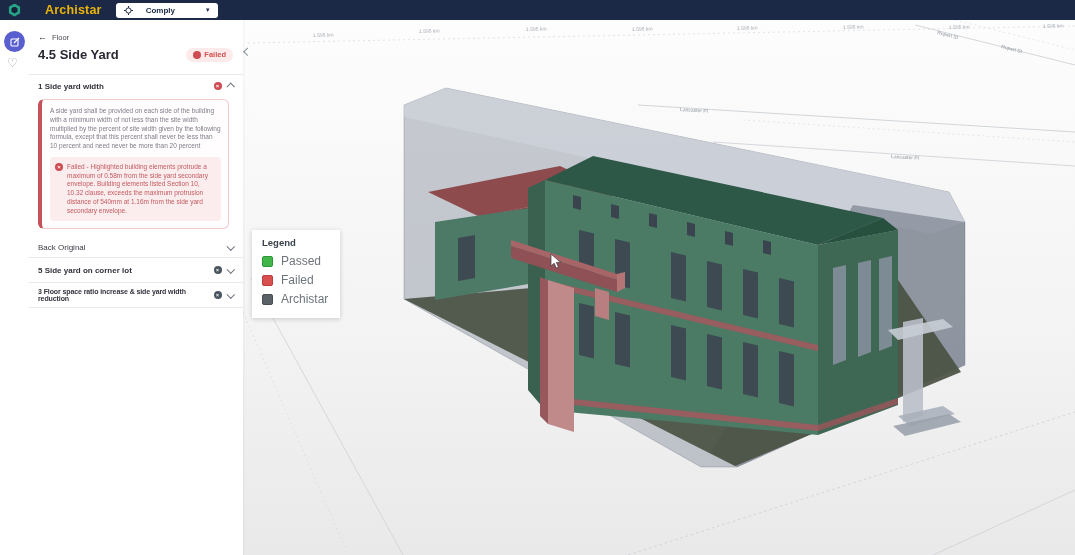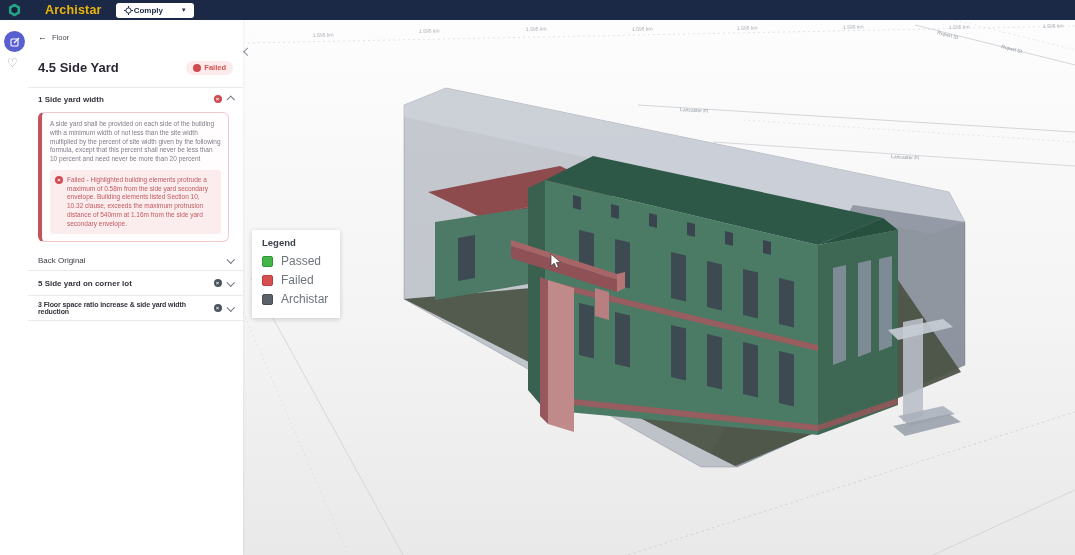--- a/index.html
+++ b/index.html
@@ -3,33 +3,33 @@
 <meta charset="utf-8">
 <style>
   html,body{margin:0;padding:0;background:#fff;font-family:"Liberation Sans",sans-serif;}
   #app{position:relative;width:1075px;height:555px;overflow:hidden;background:#fff;}
 
   
   .topbar{position:absolute;left:0;top:0;width:1075px;height:20px;background:#1b2946;display:flex;align-items:center;z-index:30;}
   .logo-hex{width:13px;height:13px;margin-left:8px;background:#27a488;clip-path:polygon(50% 0,93% 25%,93% 75%,50% 100%,7% 75%,7% 25%);display:flex;align-items:center;justify-content:center;}
   .logo-hex-inner{width:7px;height:7px;background:#142138;clip-path:polygon(50% 0,93% 25%,93% 75%,50% 100%,7% 75%,7% 25%);}
   .brand{color:#eab308;font-size:12.5px;font-weight:700;margin-left:24px;letter-spacing:.2px;}
-  .mode-btn{margin-left:14px;height:15px;background:#fff;border-radius:3px;display:flex;align-items:center;gap:1px;padding:0 8px;cursor:pointer;}
+  .mode-btn{margin-left:14px;height:15px;background:#fff;border-radius:3px;display:flex;align-items:center;gap:13px;padding:0 8px;cursor:pointer;}
   .mode-btn .lbl{font-size:8px;color:#1b2946;font-weight:600;}
   .mode-btn .caret{font-size:7px;color:#1b2946;margin-left:18px;}
 
   
   .fab{position:absolute;left:4px;top:31px;width:21px;height:21px;border-radius:50%;background:#5a5fd0;display:flex;align-items:center;justify-content:center;z-index:20;cursor:pointer;}
   .heart{position:absolute;left:7px;top:56px;font-size:12px;color:#9aa0a8;z-index:20;cursor:pointer;}
 
   
   .panel{position:absolute;left:28px;top:20px;width:215px;height:535px;background:#fff;box-sizing:border-box;padding:12px 10px 0 10px;z-index:10;box-shadow:1px 0 2px rgba(0,0,0,.05);}
   .back-row{display:flex;align-items:center;gap:5px;color:#4a4a55;font-size:7.5px;cursor:pointer;}
   .back-row .arr{font-size:9px;color:#35353f;}
-  .title-row{display:flex;align-items:center;justify-content:space-between;margin-top:18px;}
+  .title-row{display:flex;align-items:center;justify-content:space-between;margin-top:5px;}
   .page-title{font-size:13px;font-weight:700;color:#2b2733;}
   .badge{display:flex;align-items:center;gap:3px;background:#fdebeb;border-radius:8px;padding:2.5px 7px;}
   .badge span{font-size:7.5px;color:#d15050;font-weight:600;}
   .divider{height:1px;background:#e8eaed;margin:0 -10px;}
   .divider.m1{margin-top:12px;}
   .acc-row{display:flex;align-items:center;justify-content:space-between;height:22px;cursor:pointer;gap:24px;}
   .acc-title{font-size:8px;font-weight:700;color:#35313c;}
   .acc-title.small{font-size:7px;letter-spacing:-.1px;}
   .acc-icons{display:flex;align-items:center;gap:6px;}
   .xc{width:8px;height:8px;border-radius:50%;background:#cf4b52;color:#fff;font-size:6px;line-height:8px;text-align:center;font-weight:700;}

